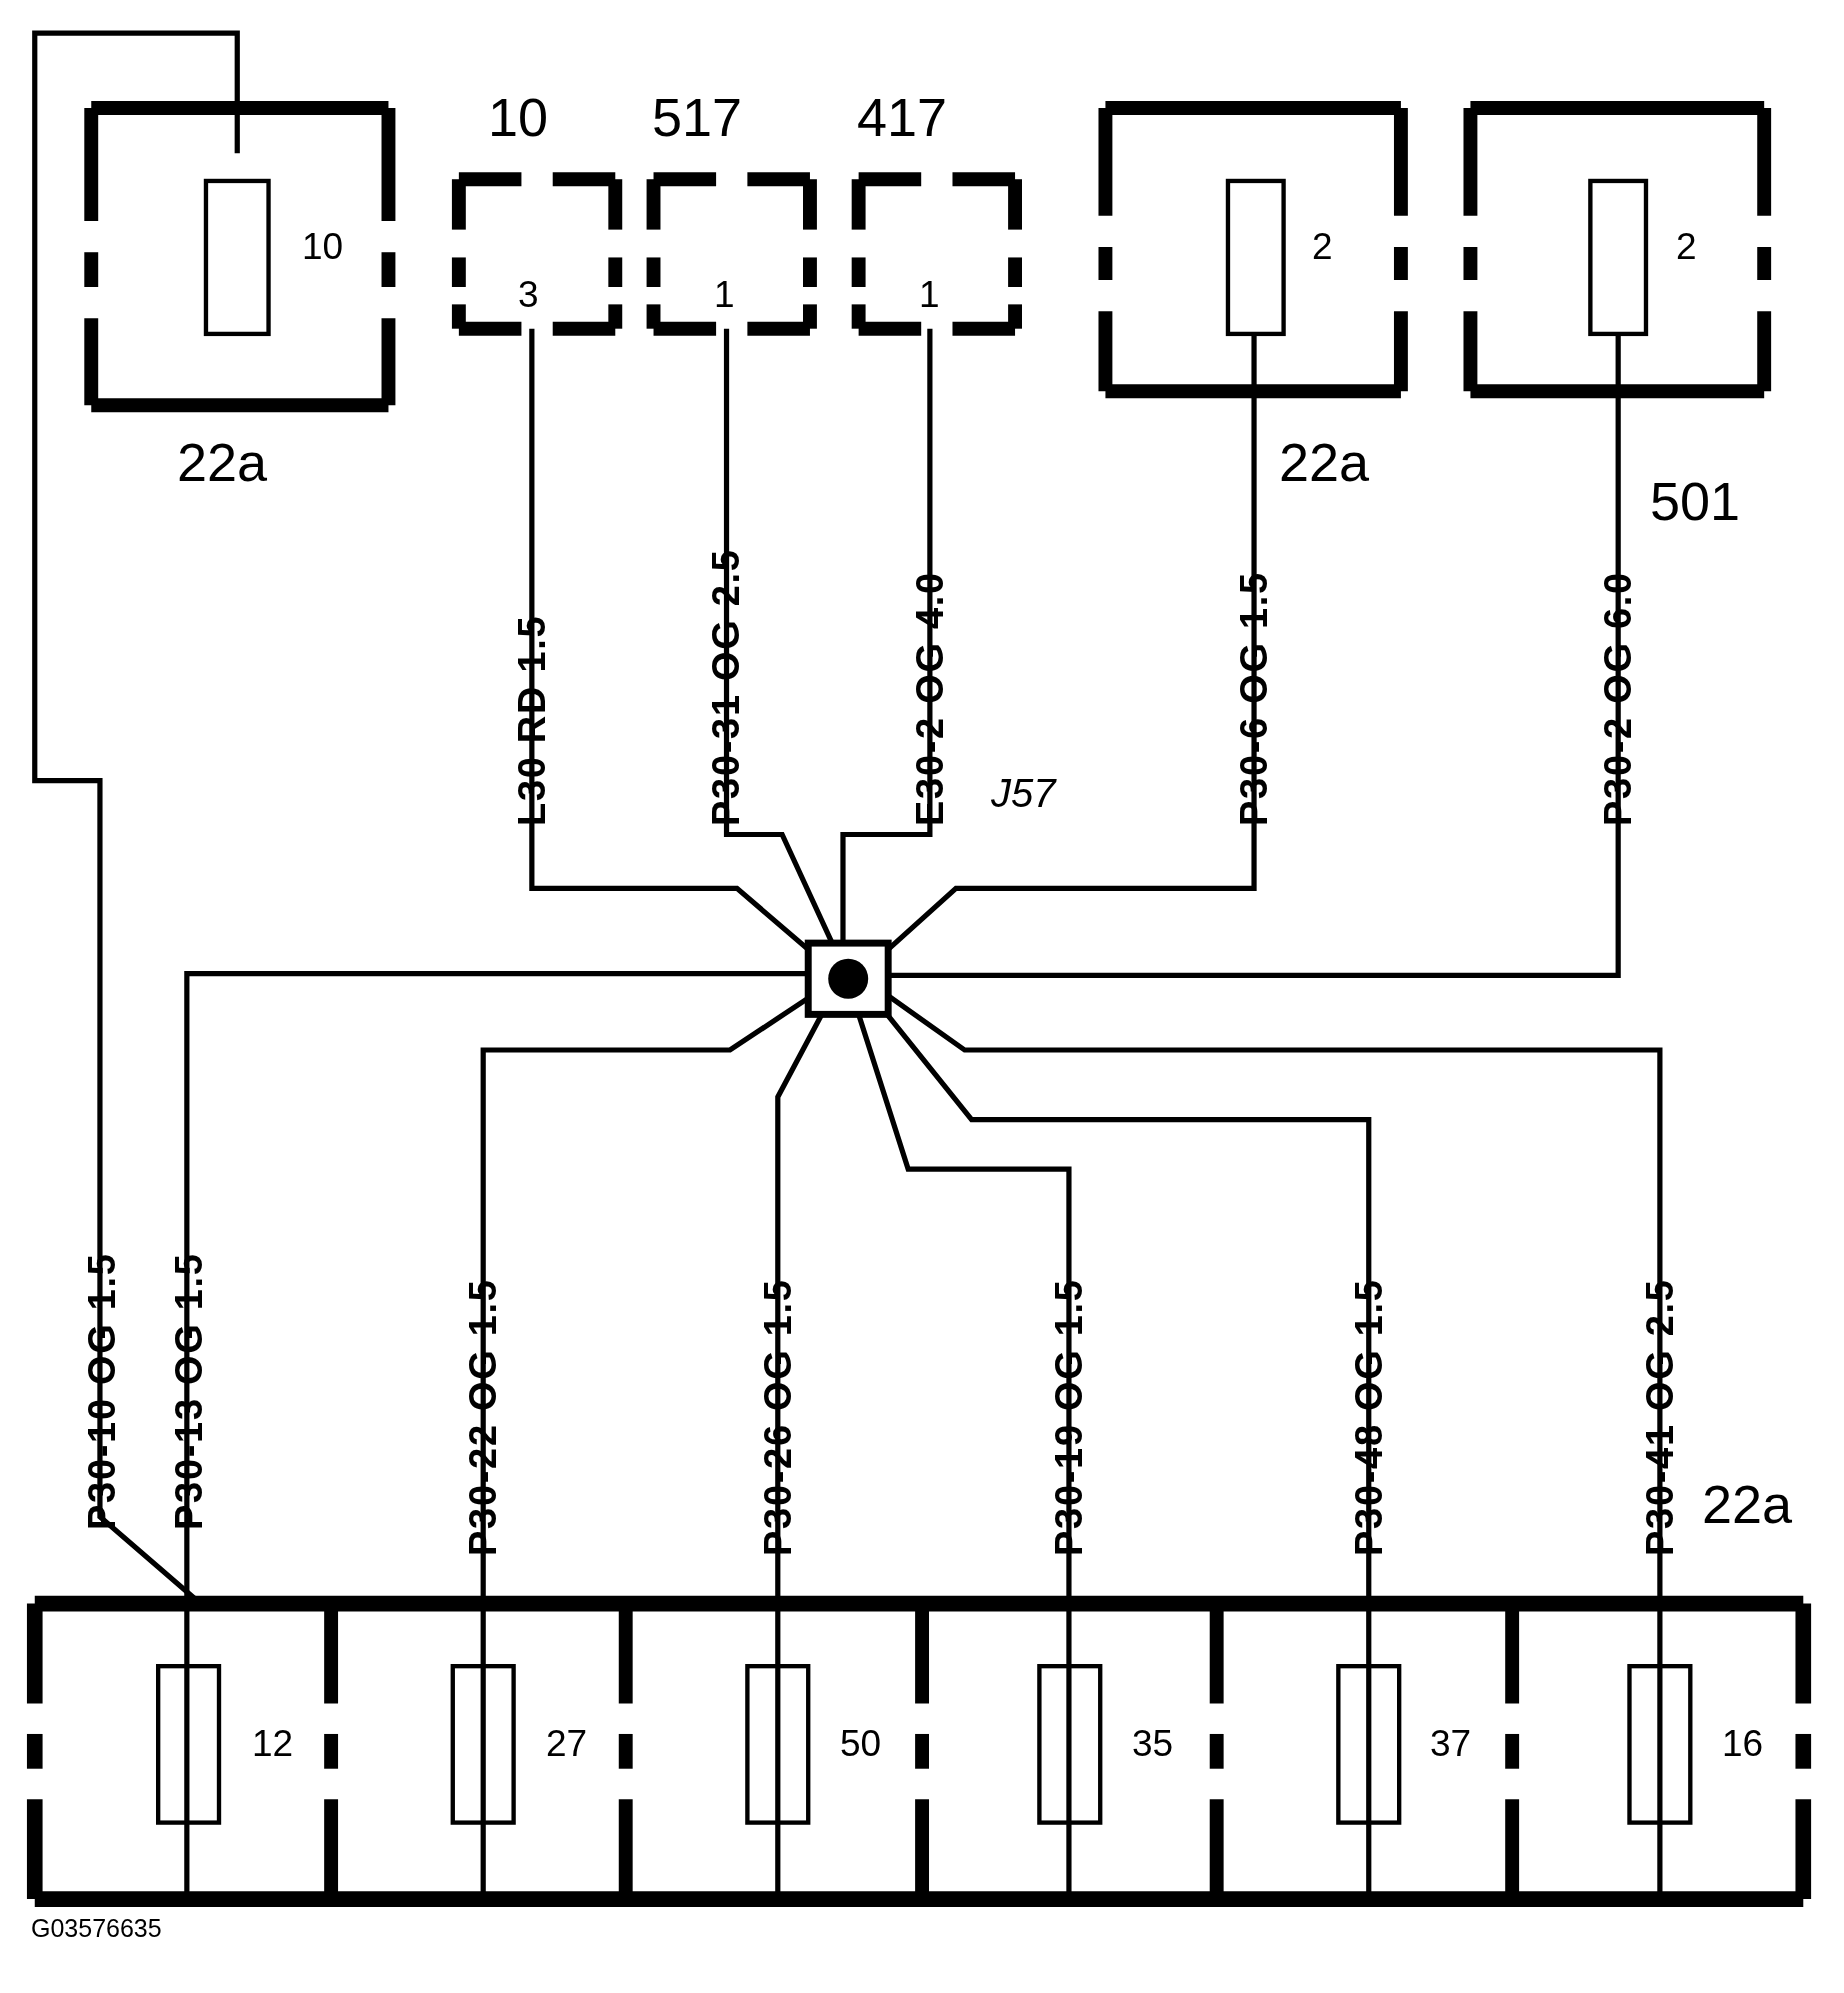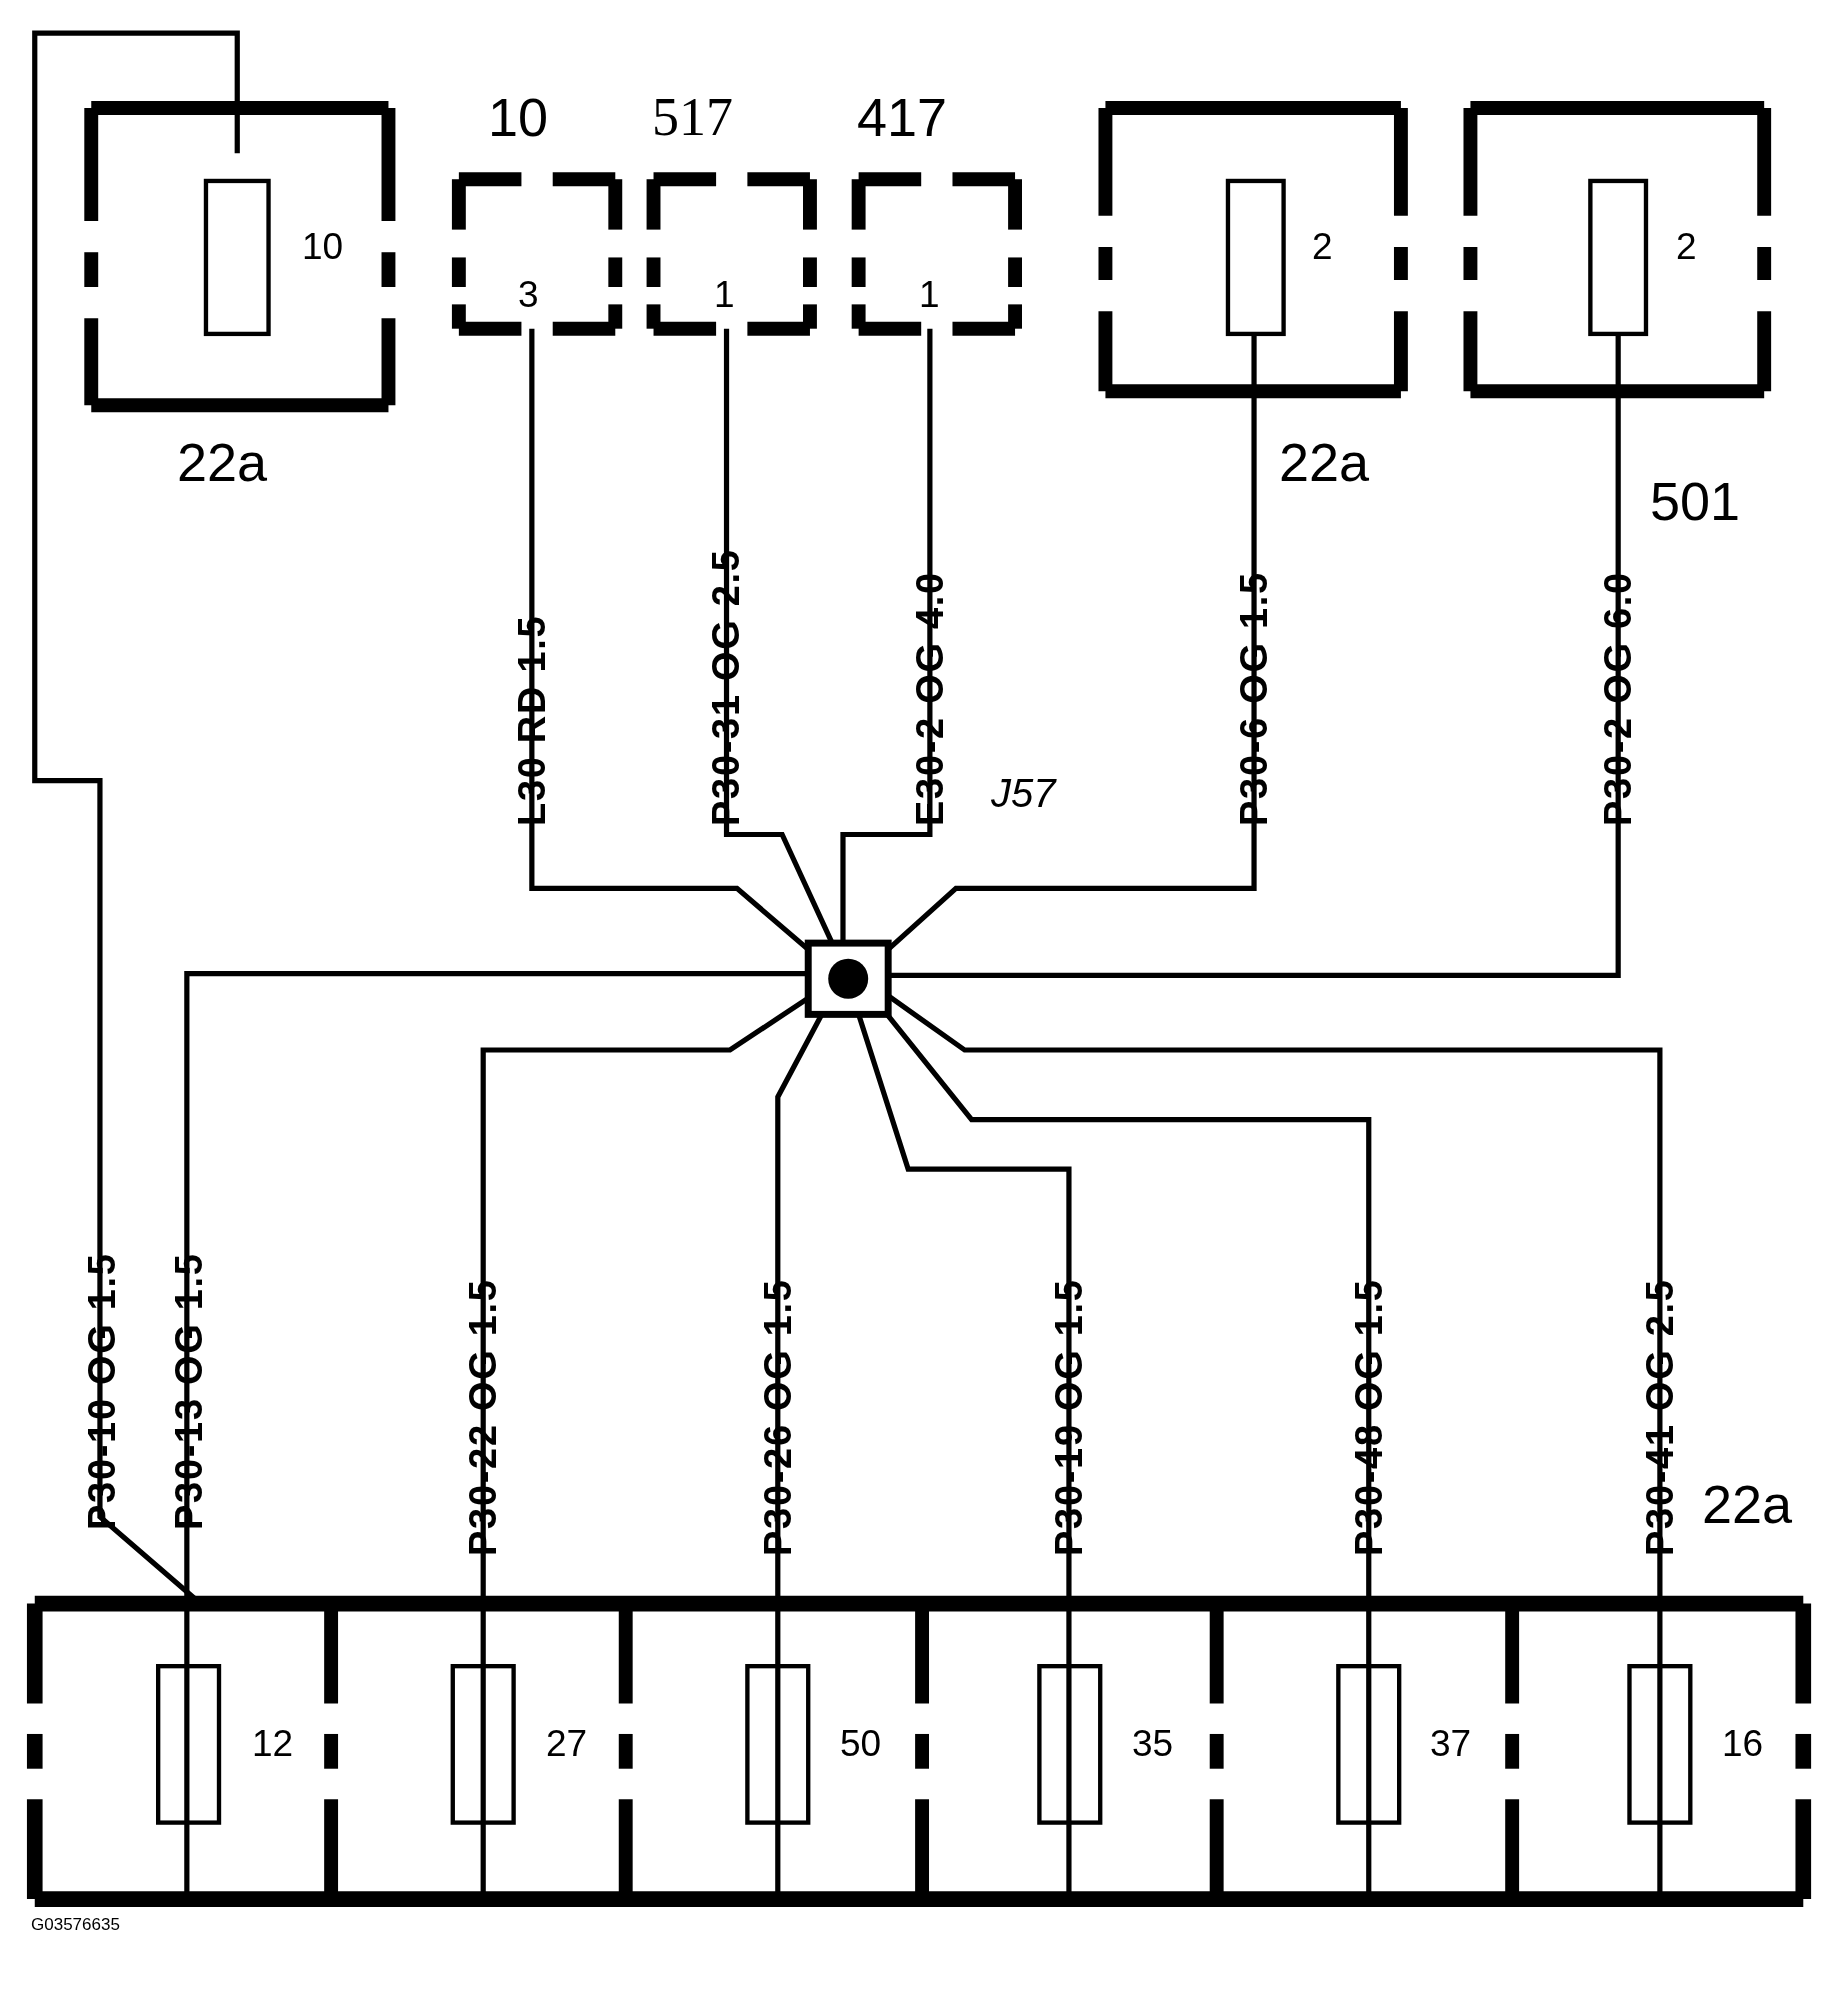--- a/index.html
+++ b/index.html
@@ -43,21 +43,21 @@
     font-family: "Liberation Sans", sans-serif;
     line-height: 1;
   }
   .big {
     font-size: 54px;
   }
   .pin {
     font-size: 37px;
   }
   .code {
-    font-size: 17px;
+    font-size: 25px;
   }
   .splice-name {
     font-size: 40px;
     font-style: italic;
   }
 </style>
 </head>
 <body>
 
 <div id="sheet">
@@ -216,21 +216,21 @@
       <path d="M 1230 1845 L 1230 2185" stroke="#000" stroke-width="6" fill="none"></path>
       <path d="M 1575 1845 L 1575 2185" stroke="#000" stroke-width="6" fill="none"></path>
       <path d="M 1910 1845 L 1910 2185" stroke="#000" stroke-width="6" fill="none"></path>
     </g>
   </svg>
 
   <div class="hlabel big" style="left:177px; top:435px;">22a</div>
 
   <div class="hlabel big" style="left:488px; top:90px;">10</div>
 
-  <div class="hlabel big" style="left:652px; top:90px;font-family:Liberation Serif, serif;">517</div>
+  <div class="hlabel big" style="left:652px; top:90px;">517</div>
 
   <div class="hlabel big" style="left:857px; top:90px;">417</div>
 
   <div class="hlabel big" style="left:1279px; top:435px;">22a</div>
 
   <div class="hlabel big" style="left:1650px; top:435px;margin-top:39px;">501</div>
 
   <div class="hlabel pin" style="left:302px; top:228px;">10</div>
 
   <div class="hlabel pin" style="left:518px; top:276px;">3</div>

